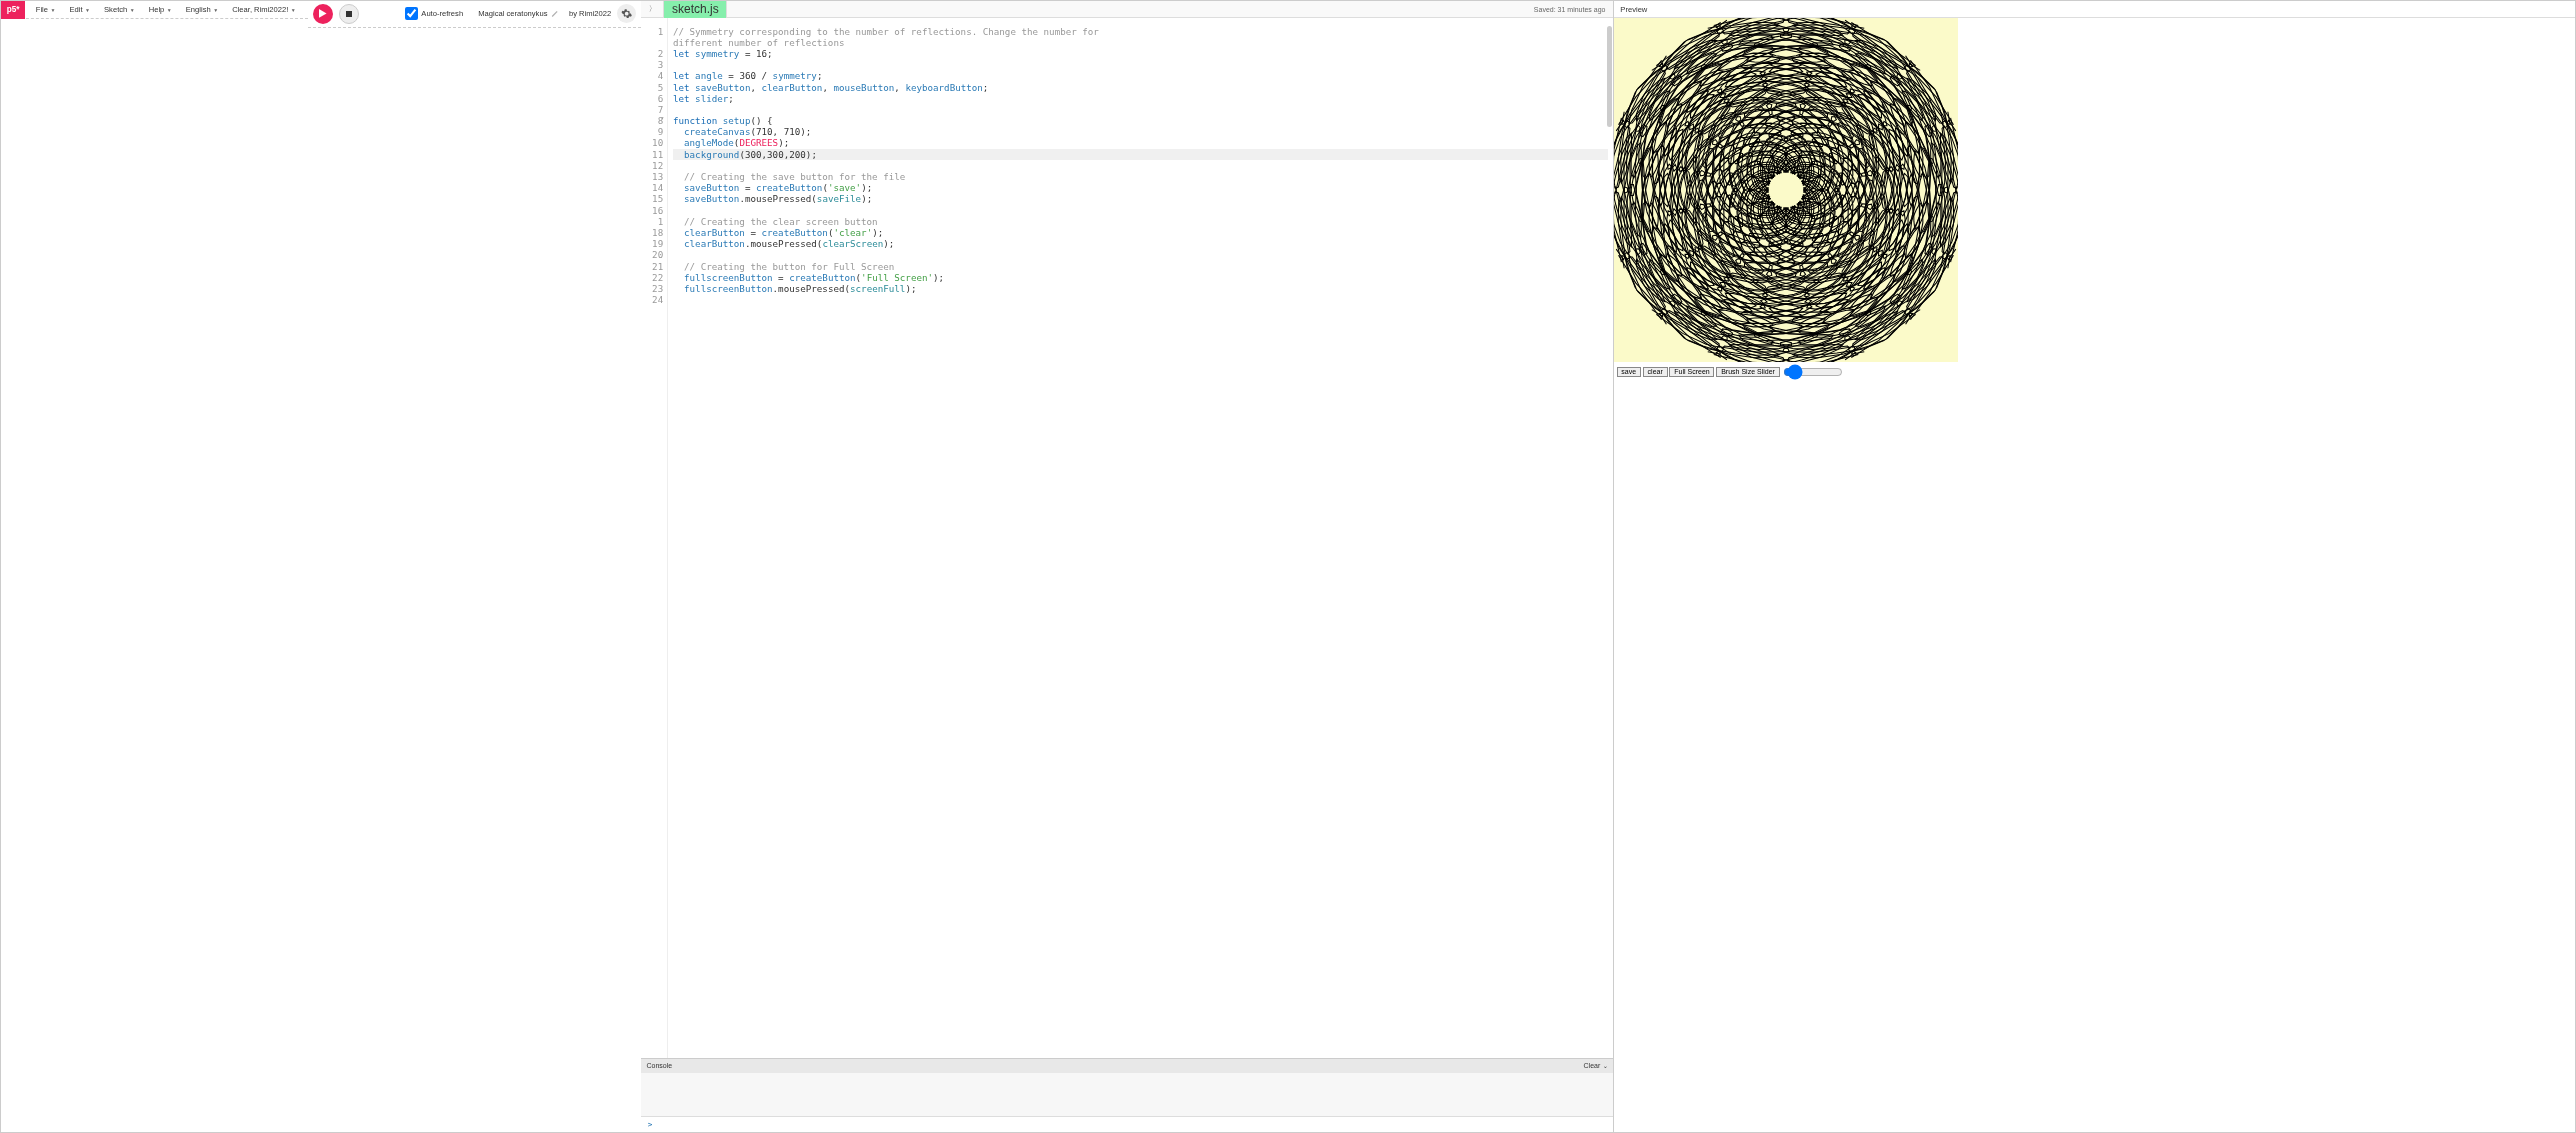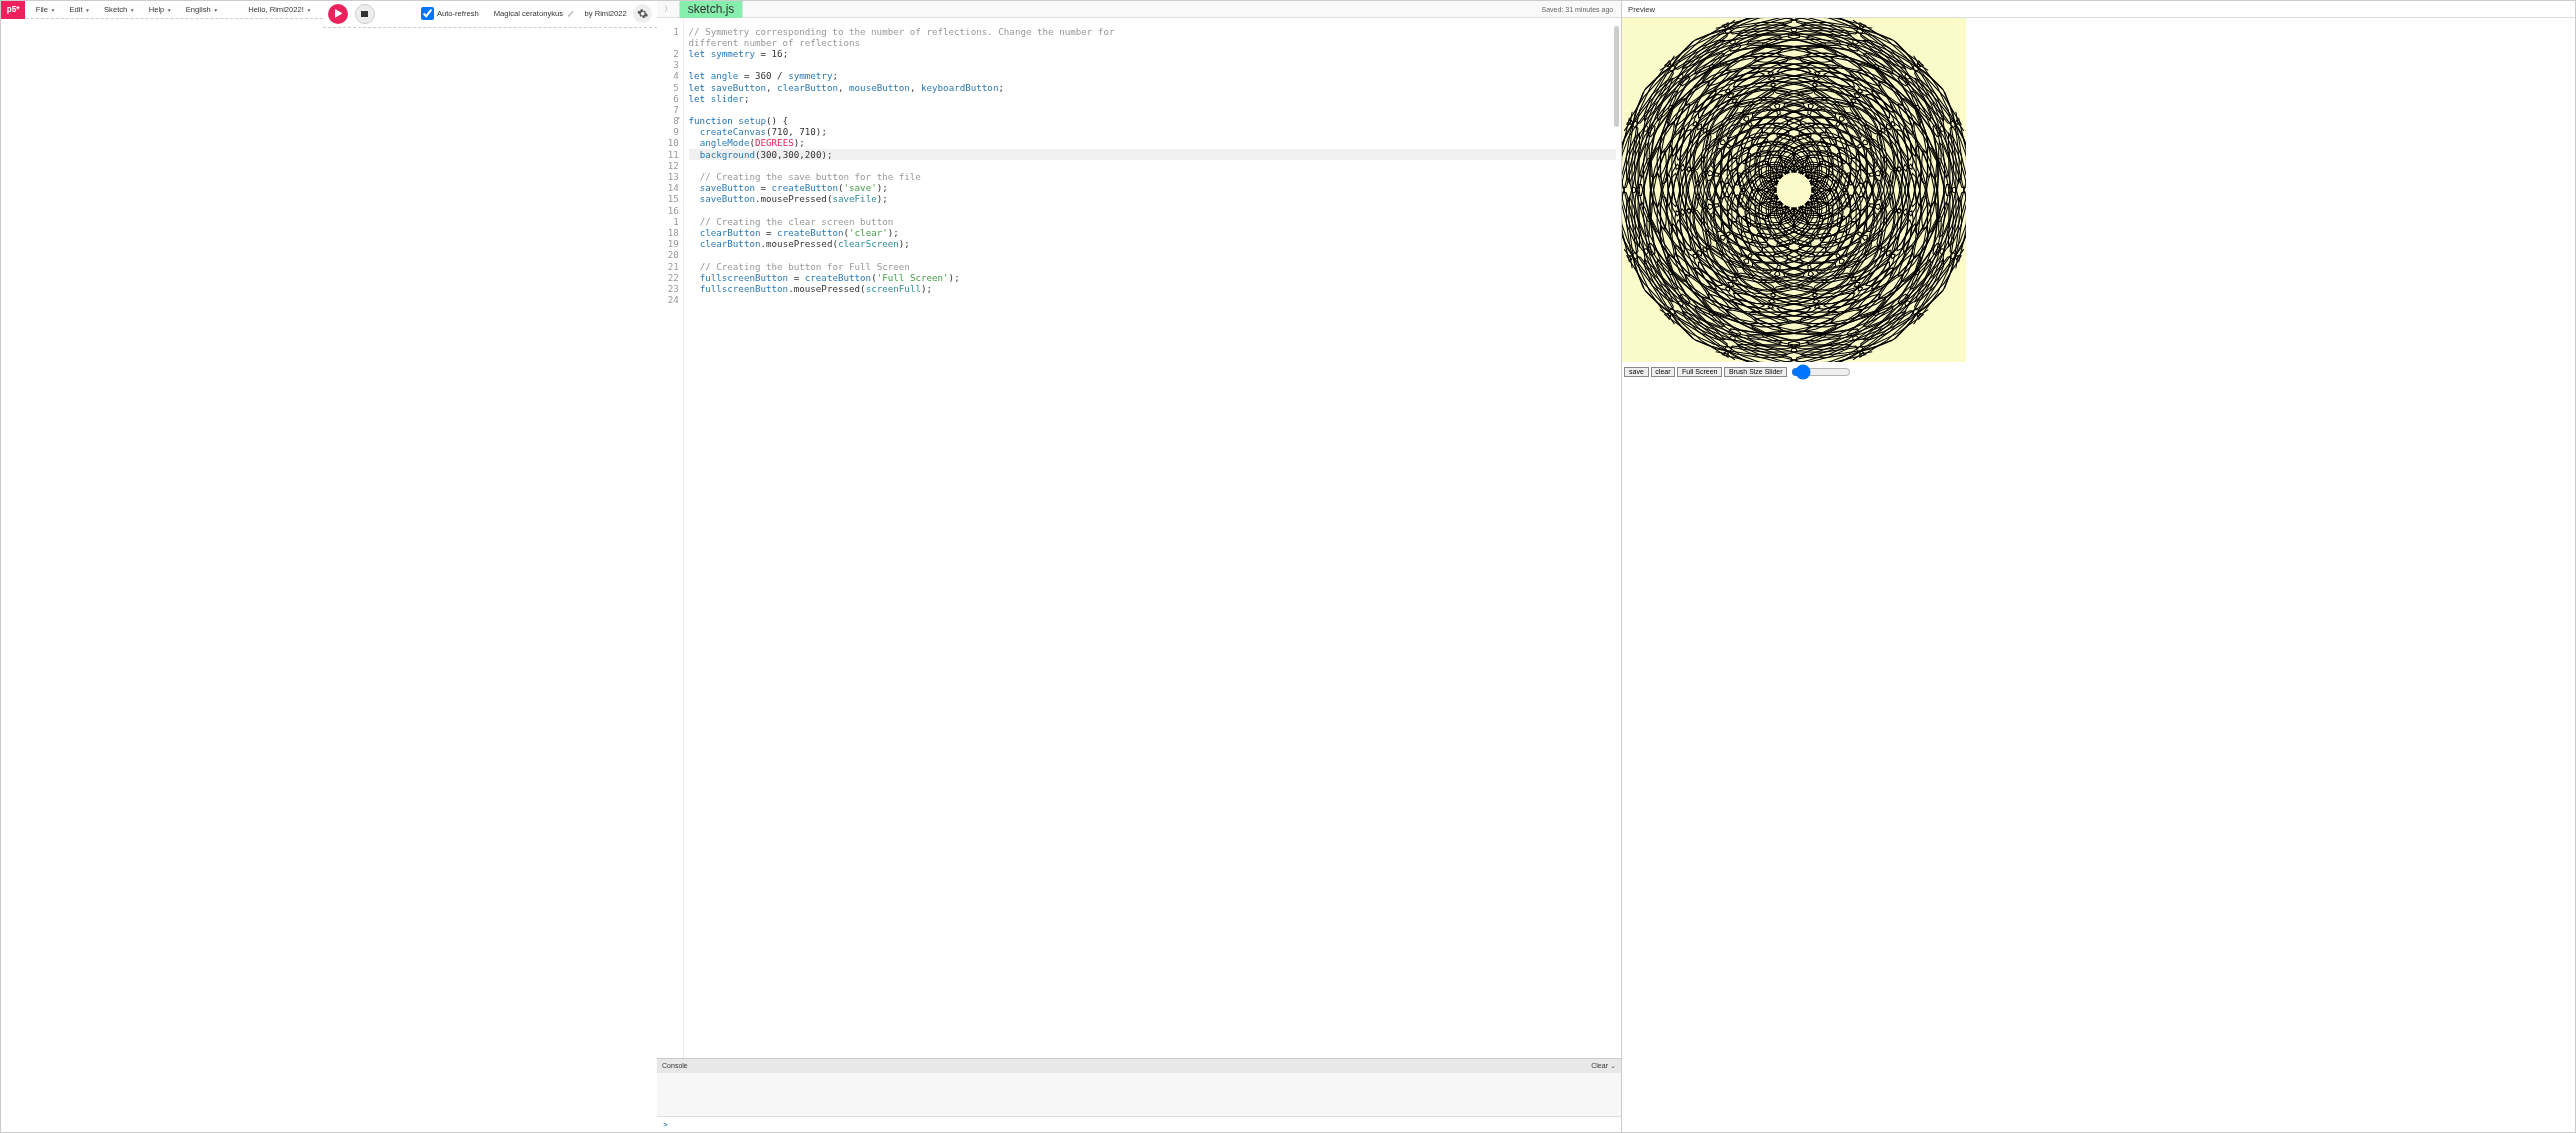--- a/index.html
+++ b/index.html
@@ -5,21 +5,21 @@
 * { margin: 0; padding: 0; box-sizing: border-box; }
 body { font-family: -apple-system, BlinkMacSystemFont, "Segoe UI", sans-serif; font-size: 7.6px; color: #333; background: #fff; overflow: hidden; }
 .app { display: flex; height: 100vh; border: 0.6px solid #ccc; }
 
 
 .menubar { display: flex; align-items: center; height: 18.3px; border-bottom: 0.6px dashed #ccc; background: #fff; }
 .logo { width: 24px; height: 18.3px; background: #ed225d; color: #fff; display: flex; align-items: center; justify-content: center; font-weight: bold; font-size: 8.2px; }
 .menu-items { display: flex; gap: 0; padding-left: 3.8px; }
 .menu-item { padding: 0 7px; height: 18.3px; display: flex; align-items: center; cursor: pointer; gap: 2.5px; color: #333; }
 .menu-item .caret { font-size: 5px; color: #666; }
-.menubar-right { margin-left: auto; display: flex; gap: 16px; padding-right: 5px; }
+.menubar-right { margin-left: auto; display: flex; gap: 0; padding-right: 5px; }
 
 
 .toolbar { display: flex; align-items: center; height: 26.5px; padding: 0 5px; border-bottom: 0.6px dashed #ccc; gap: 6.3px; }
 .play-btn { width: 20px; height: 20px; border-radius: 50%; background: #ed225d; display: flex; align-items: center; justify-content: center; cursor: pointer; }
 .play-btn svg { fill: #fff; }
 .stop-btn { width: 20px; height: 20px; border-radius: 50%; background: #eee; border: 0.6px solid #ccc; display: flex; align-items: center; justify-content: center; cursor: pointer; }
 .stop-btn .sq { width: 6.3px; height: 6.3px; background: #333; }
 .autorefresh { display: flex; align-items: center; gap: 3.2px; margin-left: 3.8px; padding-left: 36px; }
 .sketch-name { display: flex; align-items: center; gap: 3.8px; margin-left: 8.8px; color: #333; }
 .pencil { width: 7.6px; height: 7.6px; opacity: 0.5; }
@@ -97,21 +97,21 @@
           <span>Help</span>
           <span class="caret">▼</span>
         </div>
     </div>
     <div class="menubar-right">
       <div class="menu-item">
           <span>English</span>
           <span class="caret">▼</span>
         </div>
       <div class="menu-item">
-          <span>Hello, Rimi2022!</span>
+          <span>Clear, Rimi2022!</span>
           <span class="caret">▼</span>
         </div>
     </div>
   </div>
 
   <div class="toolbar">
     <div class="play-btn">
       <svg width="7.6" height="8.8" viewBox="0 0 12 14">
           <path d="M0 0 L12 7 L0 14 Z"></path>
         </svg>

